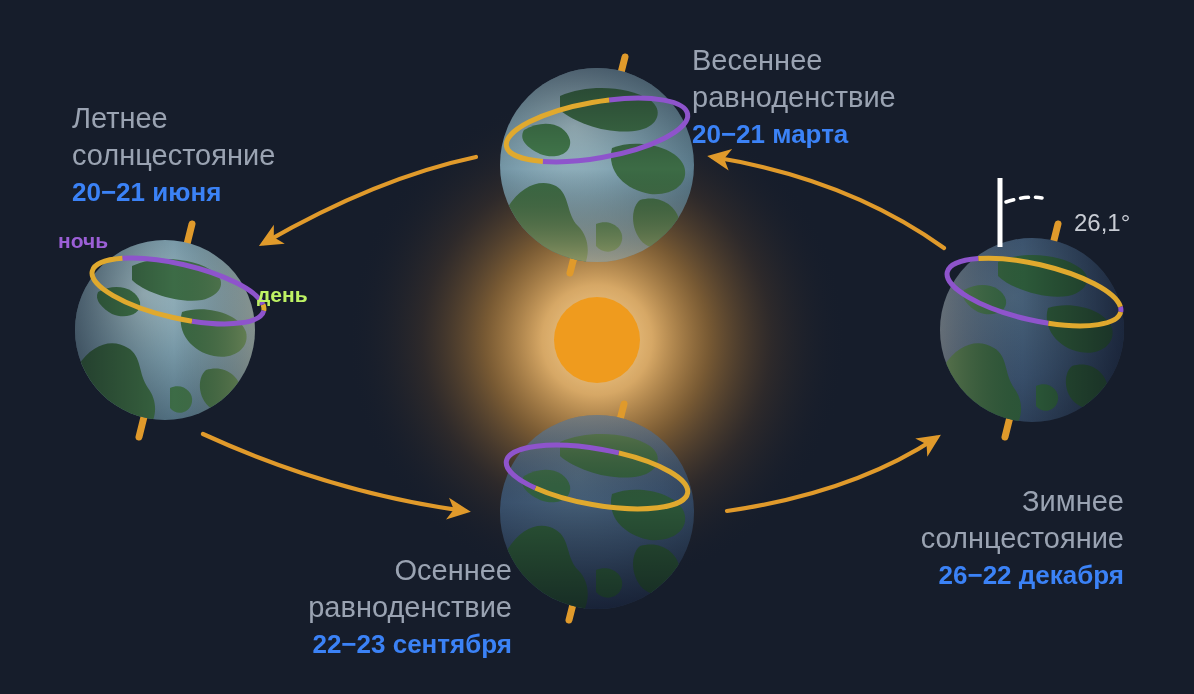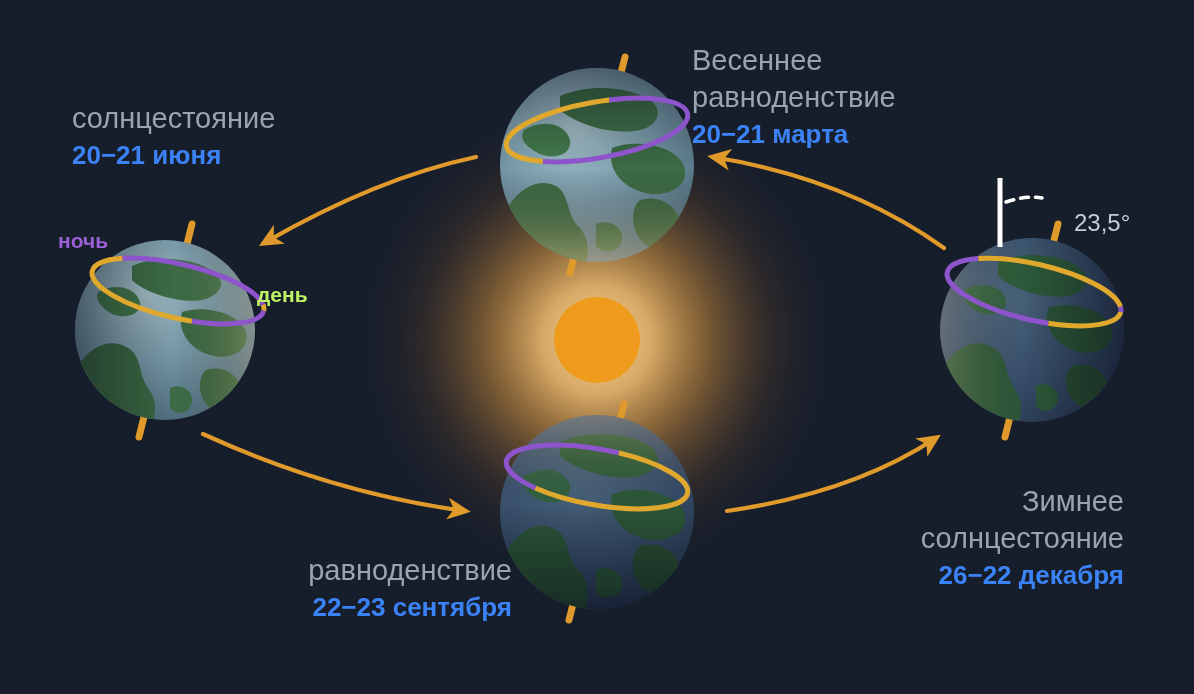--- a/index.html
+++ b/index.html
@@ -200,40 +200,42 @@
         <path d="M640,546 C660,540 678,552 680,570 C682,590 664,600 648,592 C632,584 628,556 640,546 Z" fill="#2b5438"></path>
         <path d="M596,570 C610,564 624,574 622,586 C620,598 604,602 596,592 Z" fill="#2f5f3d"></path>
       </g>
       <circle cx="597" cy="512" r="97" fill="url(#shadeBottom)"></circle>
       <ellipse cx="597" cy="477" rx="92" ry="28" transform="rotate(10 597 477)" fill="none" stroke="#e0a92e" stroke-width="5" stroke-dasharray="160 160" stroke-dashoffset="0"></ellipse>
       <ellipse cx="597" cy="477" rx="92" ry="28" transform="rotate(10 597 477)" fill="none" stroke="#8e54cc" stroke-width="5" stroke-dasharray="160 160" stroke-dashoffset="160"></ellipse>
     </g>
   </svg>
 
   <div class="label-block" style="left:72px; top:100px;">
+    <div class="lbl-title">Летнее</div>
     <div class="lbl-title">солнцестояние</div>
     <div class="lbl-date">20−21 июня</div>
   </div>
 
   <div class="label-block" style="left:692px; top:42px;">
     <div class="lbl-title">Весеннее</div>
     <div class="lbl-title">равноденствие</div>
     <div class="lbl-date">20−21 марта</div>
   </div>
 
   <div class="label-block lbl-right" style="right:70px; top:483px;">
     <div class="lbl-title">Зимнее</div>
     <div class="lbl-title">солнцестояние</div>
     <div class="lbl-date">26−22 декабря</div>
   </div>
 
   <div class="label-block lbl-right" style="left:222px; top:552px; width:290px;">
+    <div class="lbl-title">Осеннее</div>
     <div class="lbl-title">равноденствие</div>
     <div class="lbl-date">22−23 сентября</div>
   </div>
 
   <div class="ring-label night-label" style="left:58px; top:229px;">ночь</div>
 
   <div class="ring-label day-label" style="left:257px; top:283px;">день</div>
 
-  <div class="tilt-label" style="left:1074px; top:209px;">23,5°</div>
+  <div class="tilt-label" style="left:1074px; top:209px;">26,1°</div>
 
 </div>
 
 </body></html>

